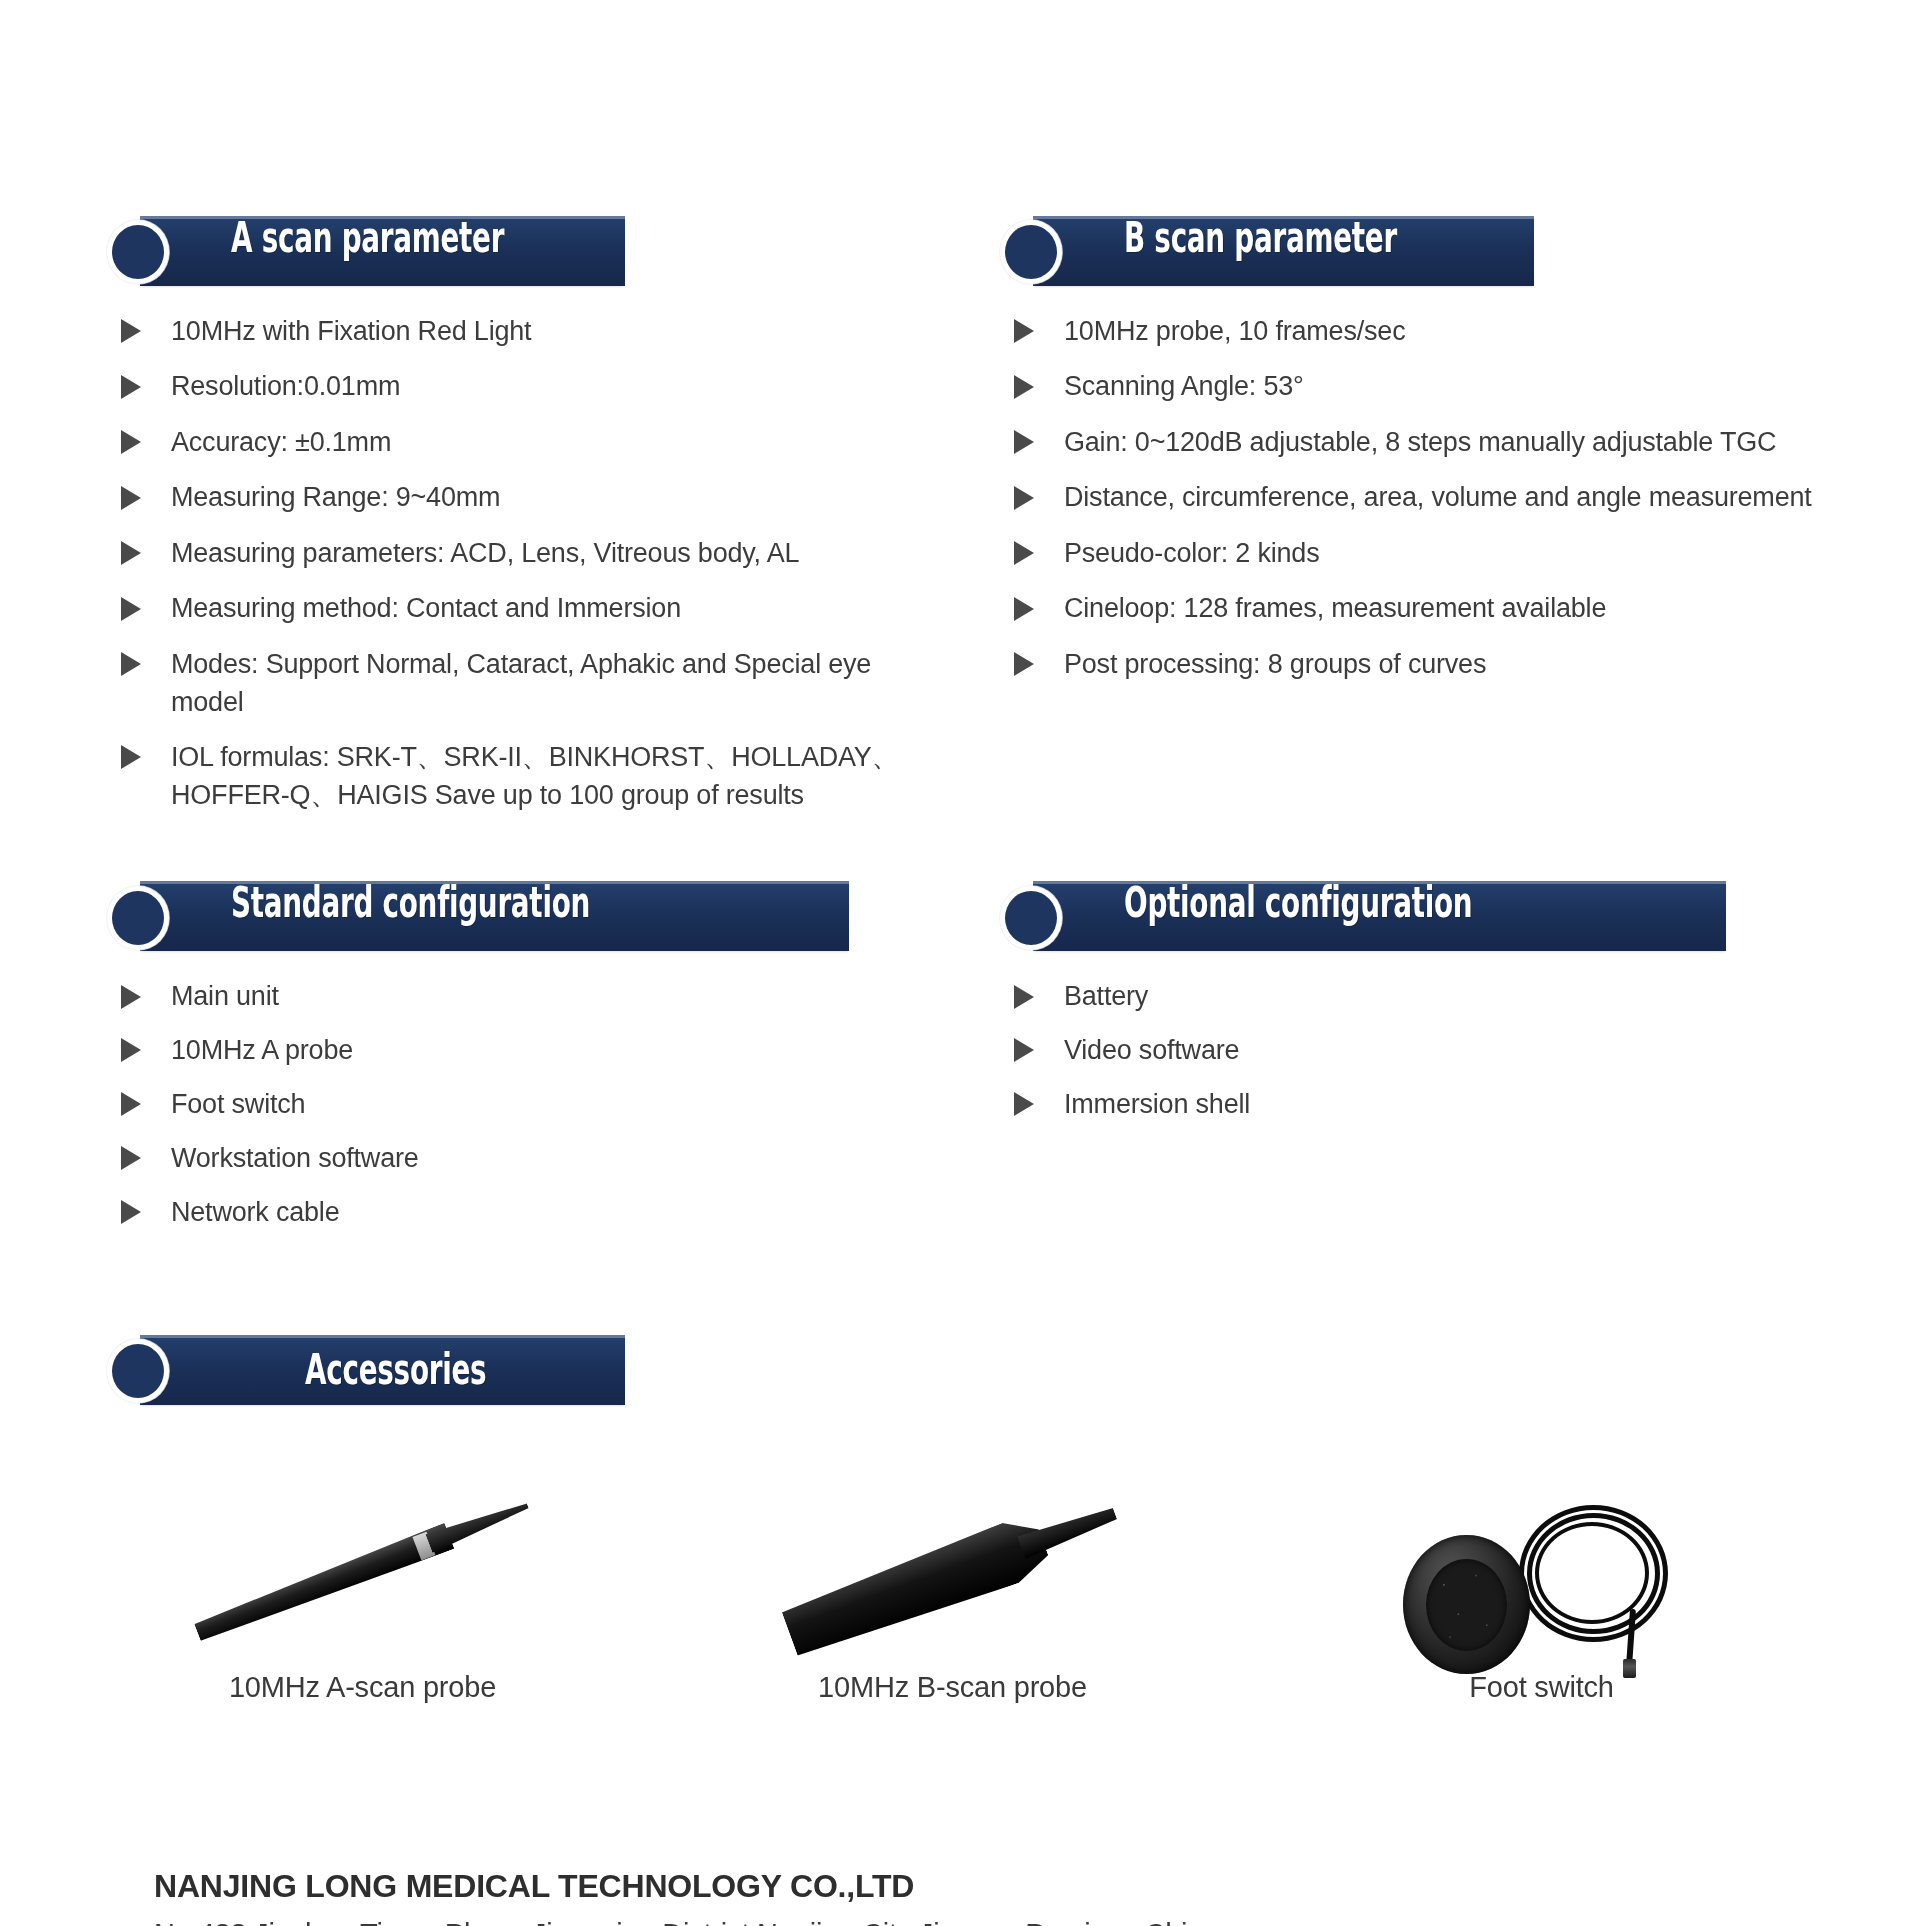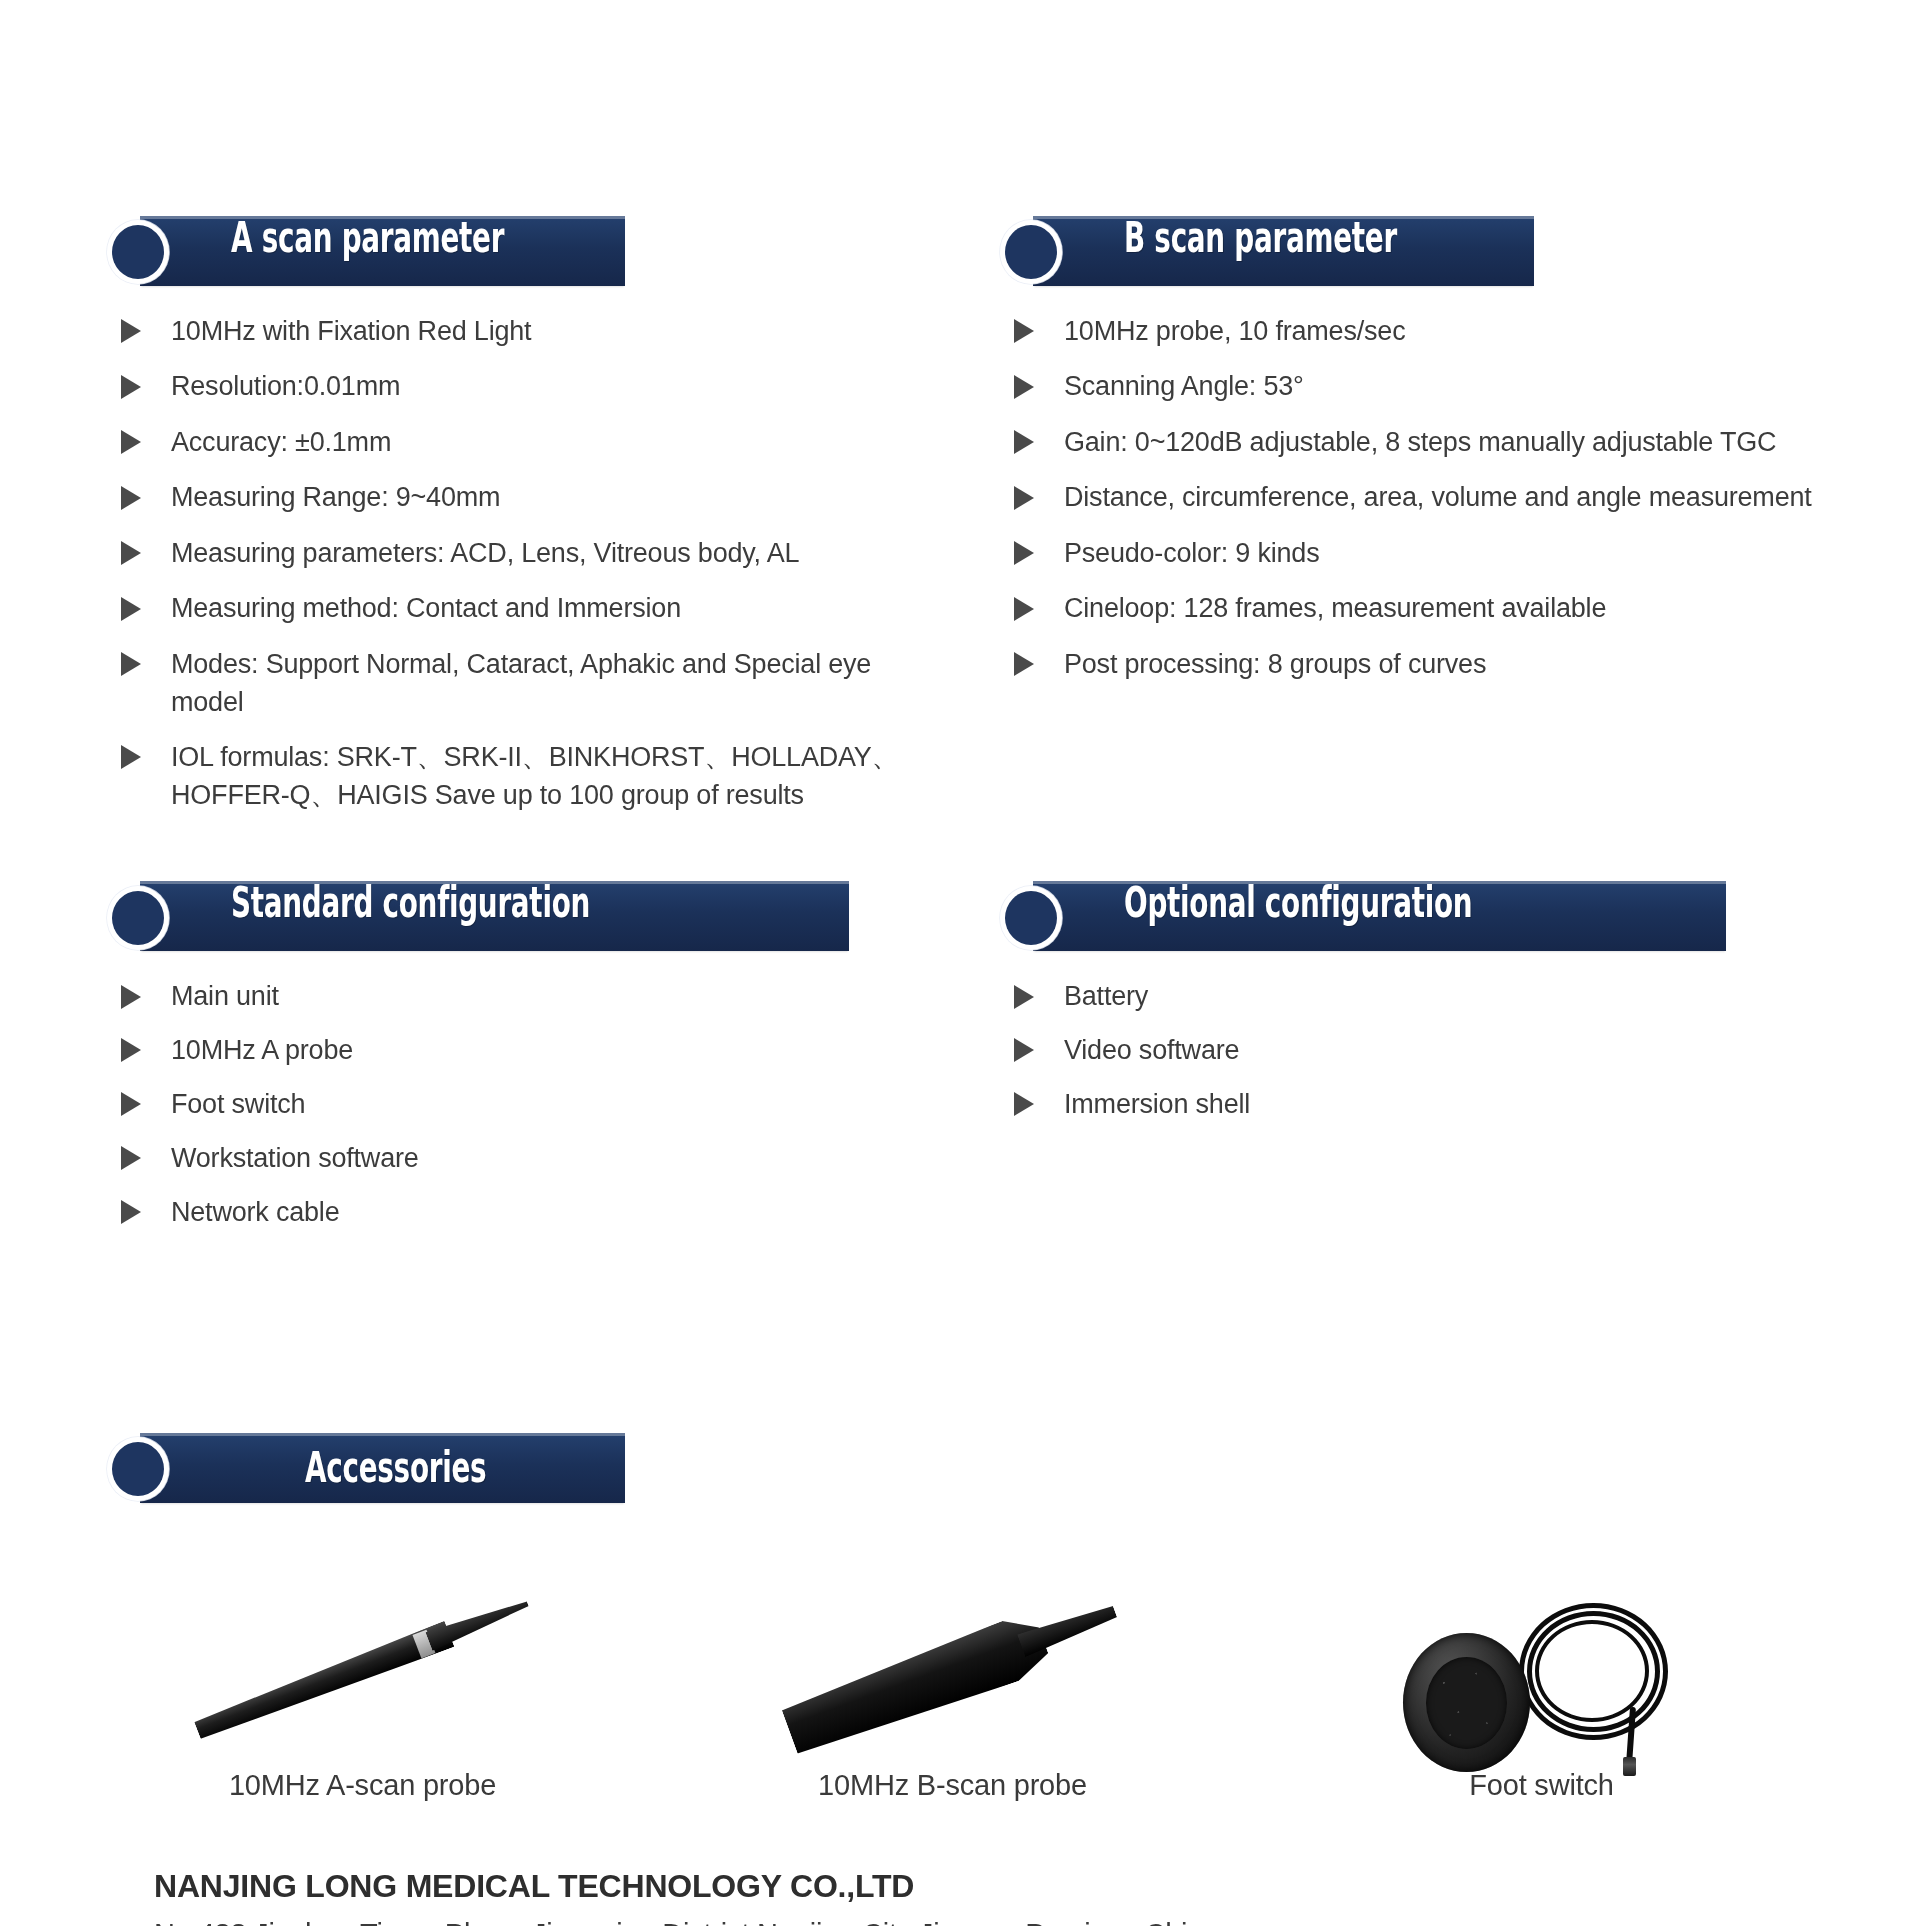--- a/index.html
+++ b/index.html
@@ -129,21 +129,21 @@
     border-bottom: 12.3px solid transparent;
   }
   ul.items.tight li { margin-bottom: 16px; }
 
   .block-gap { height: 49px; }
 
   
   .accessories-wrap {
     position: absolute;
     left: 112px;
-    top: 1433px;
+    top: 1335px;
     width: 1734px;
   }
   .acc-row {
     position: relative;
     margin-top: 73px;
     height: 270px;
   }
   .acc-item {
     position: absolute;
     text-align: center;
@@ -362,21 +362,21 @@
         <li>
           <span class="arrow"></span>
           <span>Gain: 0~120dB adjustable, 8 steps manually adjustable TGC</span>
         </li>
         <li>
           <span class="arrow"></span>
           <span>Distance, circumference, area, volume and angle measurement</span>
         </li>
         <li>
           <span class="arrow"></span>
-          <span>Pseudo-color: 9 kinds</span>
+          <span>Pseudo-color: 2 kinds</span>
         </li>
         <li>
           <span class="arrow"></span>
           <span>Cineloop: 128 frames, measurement available</span>
         </li>
         <li>
           <span class="arrow"></span>
           <span>Post processing: 8 groups of curves</span>
         </li>
       </ul>

